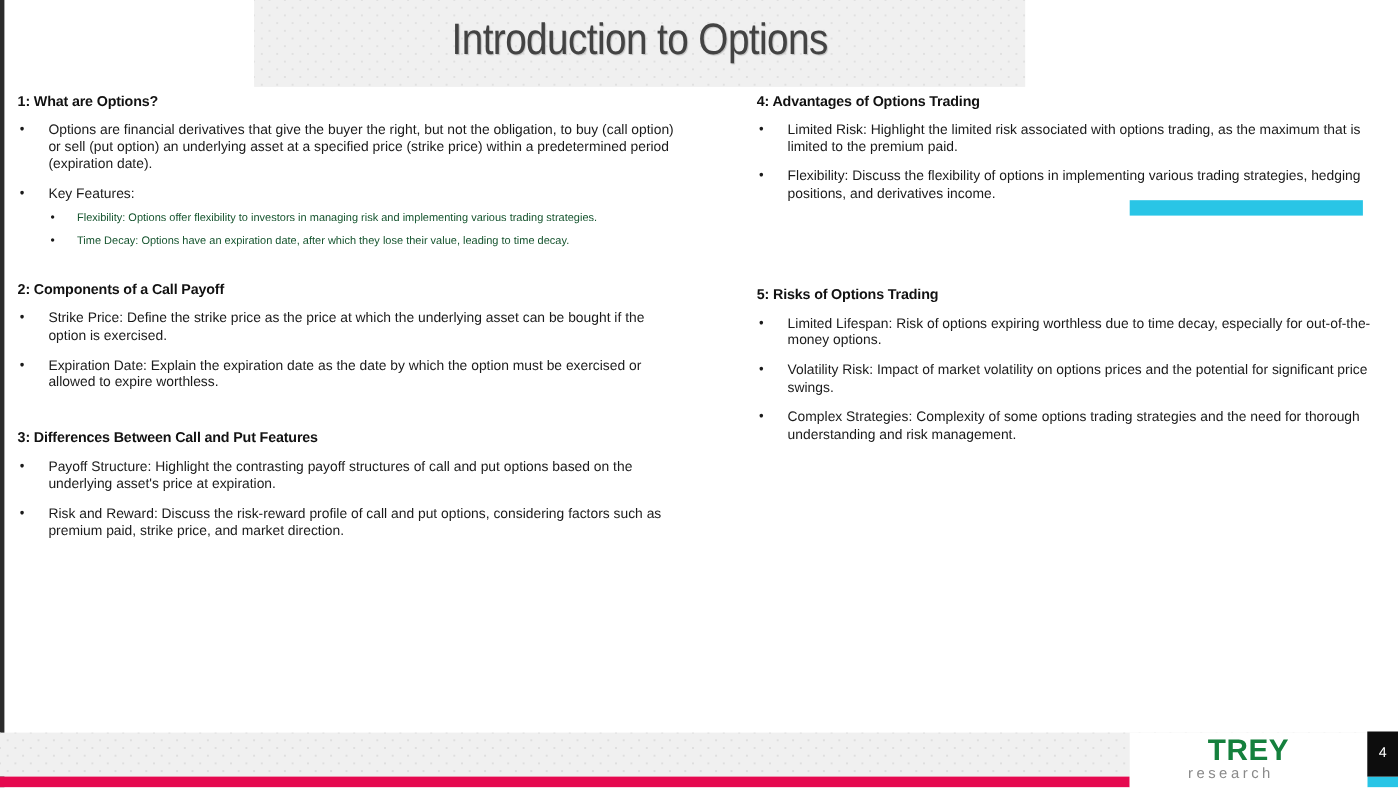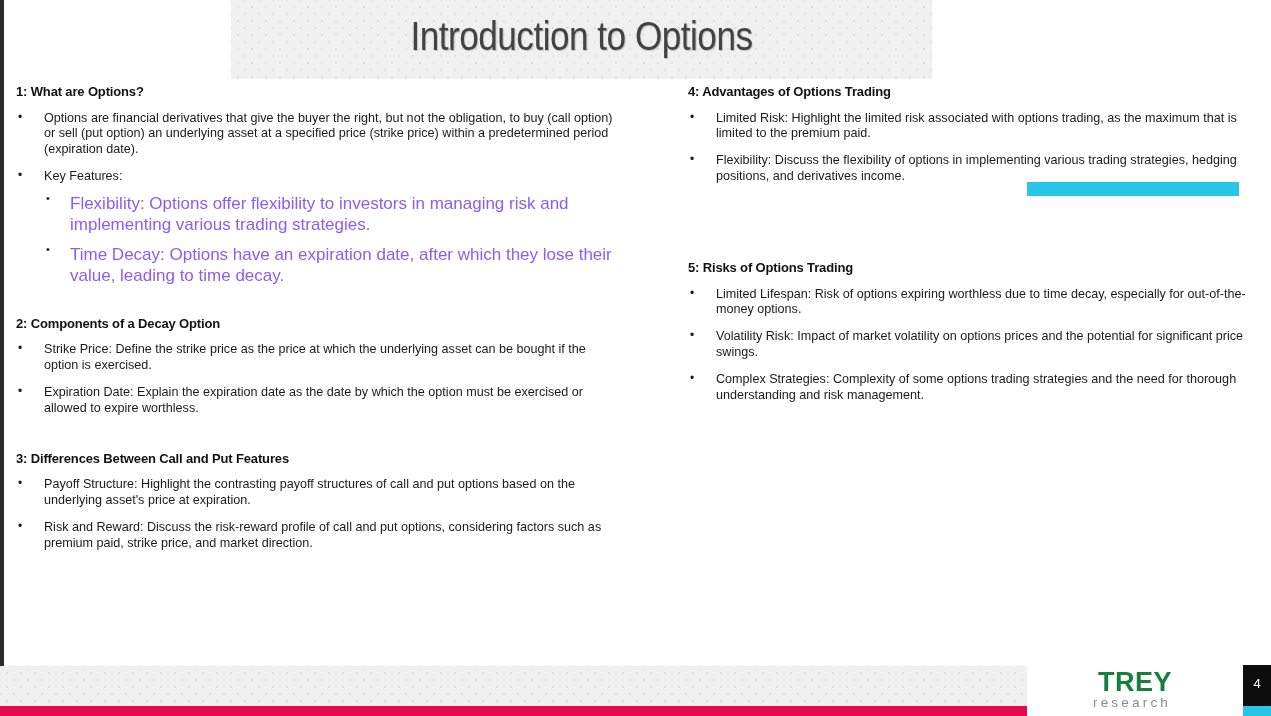--- a/index.html
+++ b/index.html
@@ -92,23 +92,23 @@
     color: #1a1a1a;
   }
   ul.sub-bullets {
     list-style: none;
     margin: 6px 0 0 0;
     padding: 0;
   }
   ul.sub-bullets > li {
     position: relative;
     padding-left: 26px;
-    font-size: 17px;
+    font-size: 10px;
     line-height: 1.26;
-    color: #8b5cf6;
+    color: #14532d;
     margin-top: 8px;
   }
   ul.sub-bullets > li::before {
     content: "\2022";
     position: absolute;
     left: 2px;
     top: -1px;
     font-size: 11px;
     color: #1a1a1a;
   }
@@ -158,21 +158,21 @@
     left: 0; top: 3px;
     width: 216px;
     text-align: center;
     font-size: 27px;
     font-weight: bold;
     letter-spacing: 0.5px;
     line-height: 1;
   }
   .logo-research {
     position: absolute;
-    left: 17px; top: 30px;
+    left: 4px; top: 30px;
     width: 176px;
     text-align: center;
     font-size: 13.5px;
     letter-spacing: 3.2px;
     color: #8a8a8a;
     line-height: 1;
   }
   .page-number-box {
     position: absolute;
     left: 1243px; top: 665px;
@@ -215,21 +215,21 @@
             </li>
             <li>
               <span>Time Decay: Options have an expiration date, after which they lose their value, leading to time decay.</span>
             </li>
           </ul>
         </li>
       </ul>
     </div>
 
     <div class="section gap-sec2">
-      <div class="section-heading">2: Components of a Decay Option</div>
+      <div class="section-heading">2: Components of a Call Payoff</div>
       <ul class="bullets">
         <li>
           <span>Strike Price: Define the strike price as the price at which the underlying asset can be bought if the option is exercised.</span>
         </li>
         <li>
           <span>Expiration Date: Explain the expiration date as the date by which the option must be exercised or allowed to expire worthless.</span>
         </li>
       </ul>
     </div>
 

